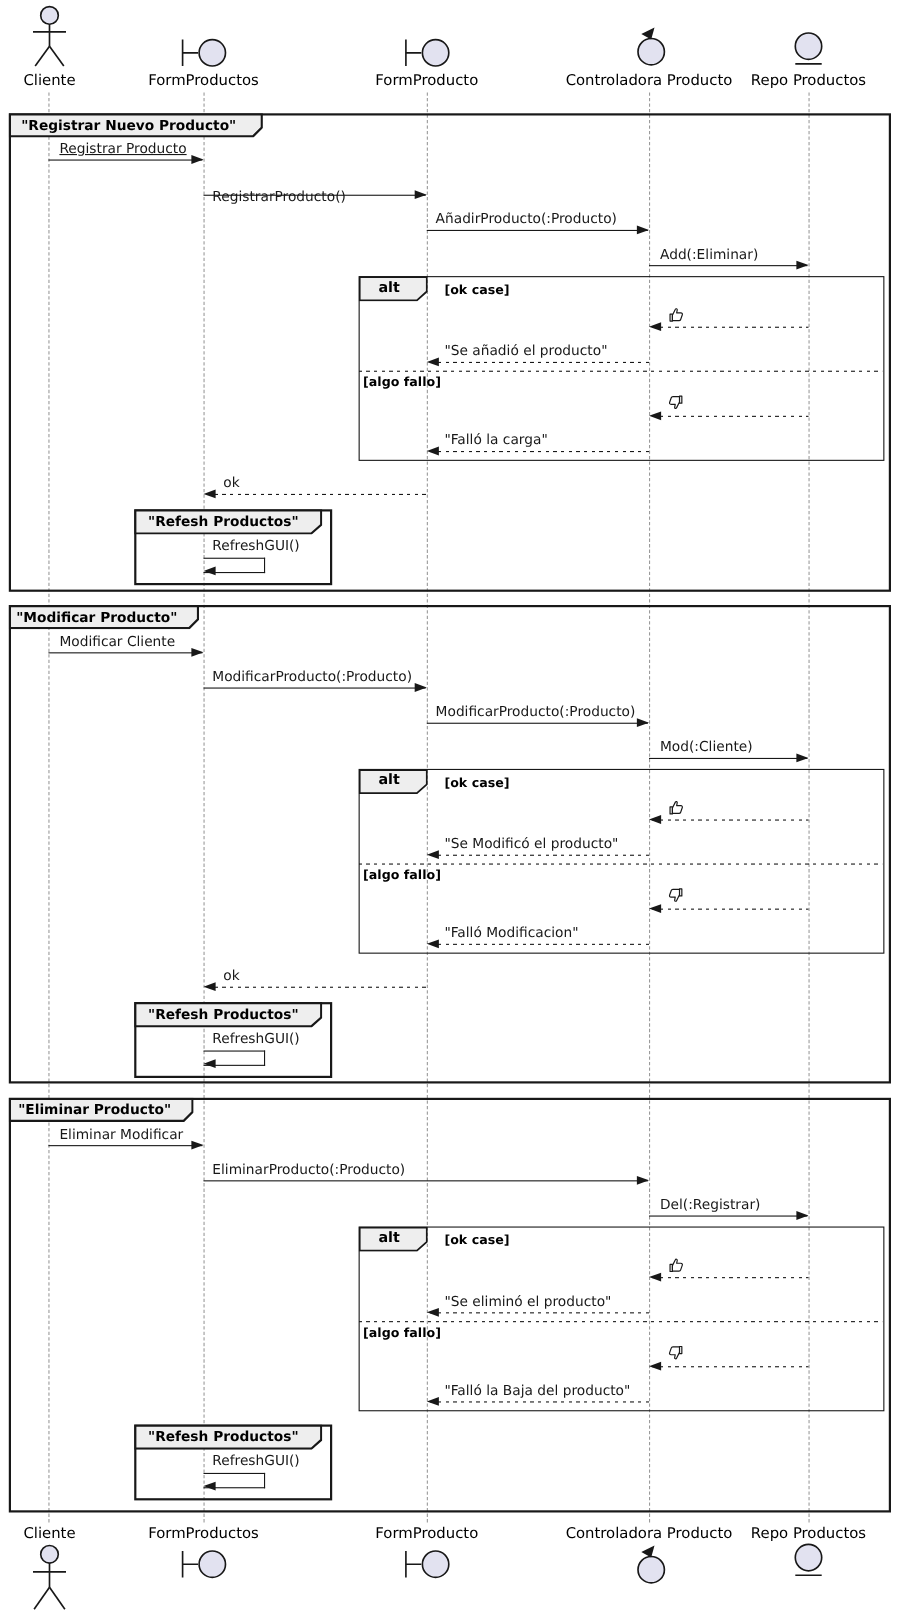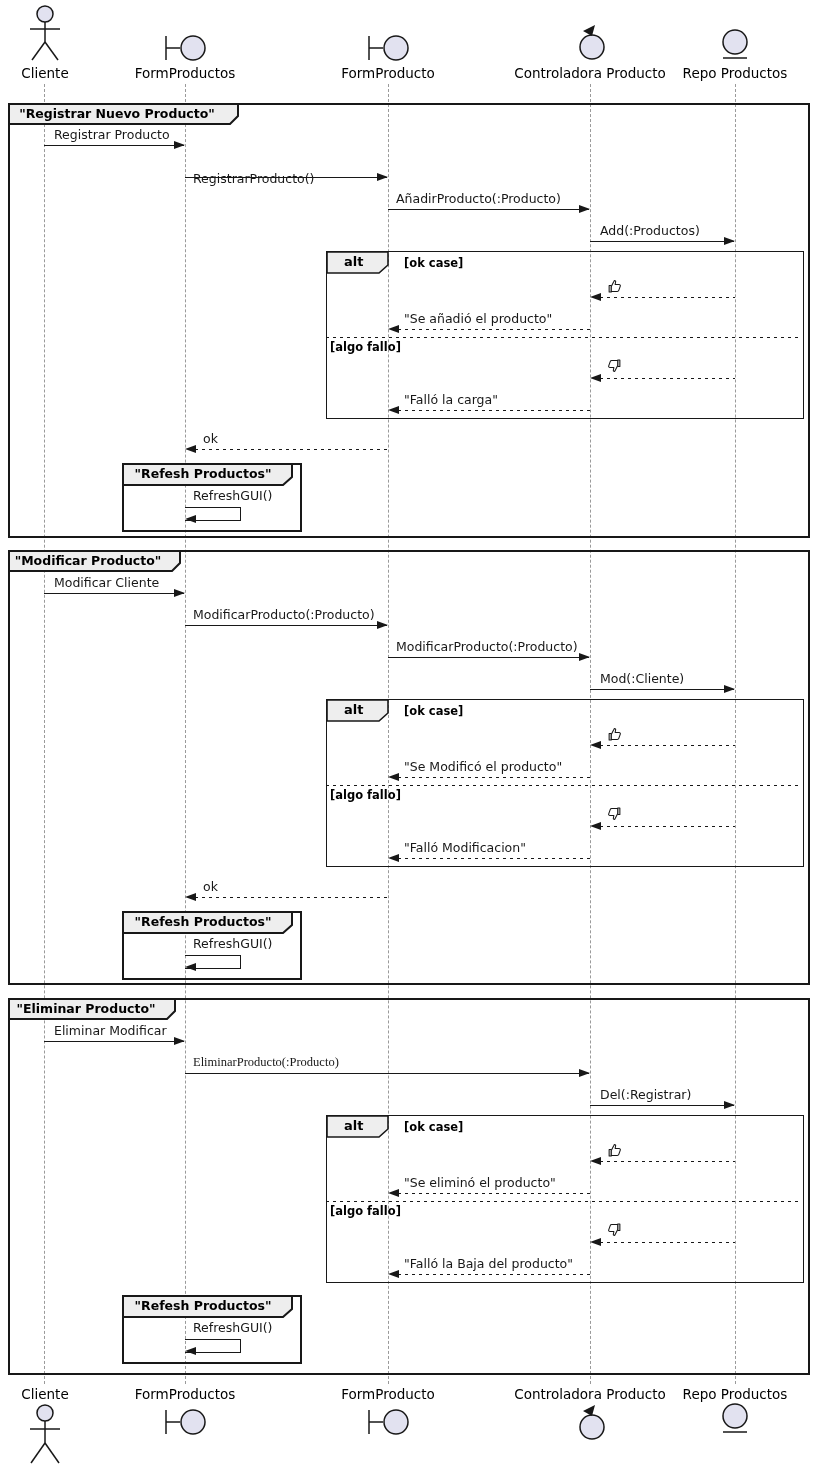--- a/index.html
+++ b/index.html
@@ -81,33 +81,33 @@
   <div class="plabel" style="left:680px;top:65px;width:110px;">Repo Productos</div>
 
   <div class="group" style="left:8px;top:103px;width:798px;height:431px;"></div>
   <div class="abs" style="left:8px;top:103px;">
     <svg width="231" height="22" viewBox="0 0 231 22">
       <polygon points="1,1 230,1 230,13 222,21 1,21" fill="#EEEEEE" stroke="#181818" stroke-width="2"></polygon>
     </svg>
   </div>
   <div class="gtitle" style="left:12px;top:106px;width:210px;">"Registrar Nuevo Producto"</div>
 
-  <div class="msg" style="left:54px;top:127px;">Registrar Producto</div>
+  <div class="msg" style="left:54px;top:127px;text-decoration:underline;">Registrar Producto</div>
   <div class="lsolid" style="left:44px;top:145px;width:140px;"></div>
   <div class="ah-r" style="left:174px;top:141px;"></div>
 
   <div class="msg" style="left:193px;top:159px;margin-top:12px;">RegistrarProducto()</div>
   <div class="lsolid" style="left:185px;top:177px;width:202px;"></div>
   <div class="ah-r" style="left:377px;top:173px;"></div>
 
   <div class="msg" style="left:396px;top:191px;text-align:center;">AñadirProducto(:Producto)</div>
   <div class="lsolid" style="left:388px;top:209px;width:201px;"></div>
   <div class="ah-r" style="left:579px;top:205px;"></div>
 
-  <div class="msg" style="left:600px;top:223px;">Add(:Productos)</div>
+  <div class="msg" style="left:600px;top:223px;">Add(:Eliminar)</div>
   <div class="lsolid" style="left:590px;top:241px;width:144px;"></div>
   <div class="ah-r" style="left:724px;top:237px;"></div>
 
   <div class="altbox" style="left:326px;top:251px;width:476px;height:166px;"></div>
   <div class="abs" style="left:326px;top:251px;">
     <svg width="63" height="23" viewBox="0 0 63 23">
       <polygon points="1,1 62,1 62,14 53,22 1,22" fill="#EEEEEE" stroke="#181818" stroke-width="1.6"></polygon>
     </svg>
   </div>
   <div class="altkw" style="left:344px;top:254px;">alt</div>
@@ -243,21 +243,21 @@
     <svg width="168" height="22" viewBox="0 0 168 22">
       <polygon points="1,1 167,1 167,13 159,21 1,21" fill="#EEEEEE" stroke="#181818" stroke-width="2"></polygon>
     </svg>
   </div>
   <div class="gtitle" style="left:12px;top:1001px;width:148px;">"Eliminar Producto"</div>
 
   <div class="msg" style="left:54px;top:1023px;">Eliminar Modificar</div>
   <div class="lsolid" style="left:44px;top:1041px;width:140px;"></div>
   <div class="ah-r" style="left:174px;top:1037px;"></div>
 
-  <div class="msg" style="left:193px;top:1055px;font-family:Liberation Serif, serif;">EliminarProducto(:Producto)</div>
+  <div class="msg" style="left:193px;top:1055px;">EliminarProducto(:Producto)</div>
   <div class="lsolid" style="left:185px;top:1073px;width:404px;"></div>
   <div class="ah-r" style="left:579px;top:1069px;"></div>
 
   <div class="msg" style="left:600px;top:1087px;">Del(:Registrar)</div>
   <div class="lsolid" style="left:590px;top:1105px;width:144px;"></div>
   <div class="ah-r" style="left:724px;top:1101px;"></div>
 
   <div class="altbox" style="left:326px;top:1115px;width:476px;height:166px;"></div>
   <div class="abs" style="left:326px;top:1115px;">
     <svg width="63" height="23" viewBox="0 0 63 23">

